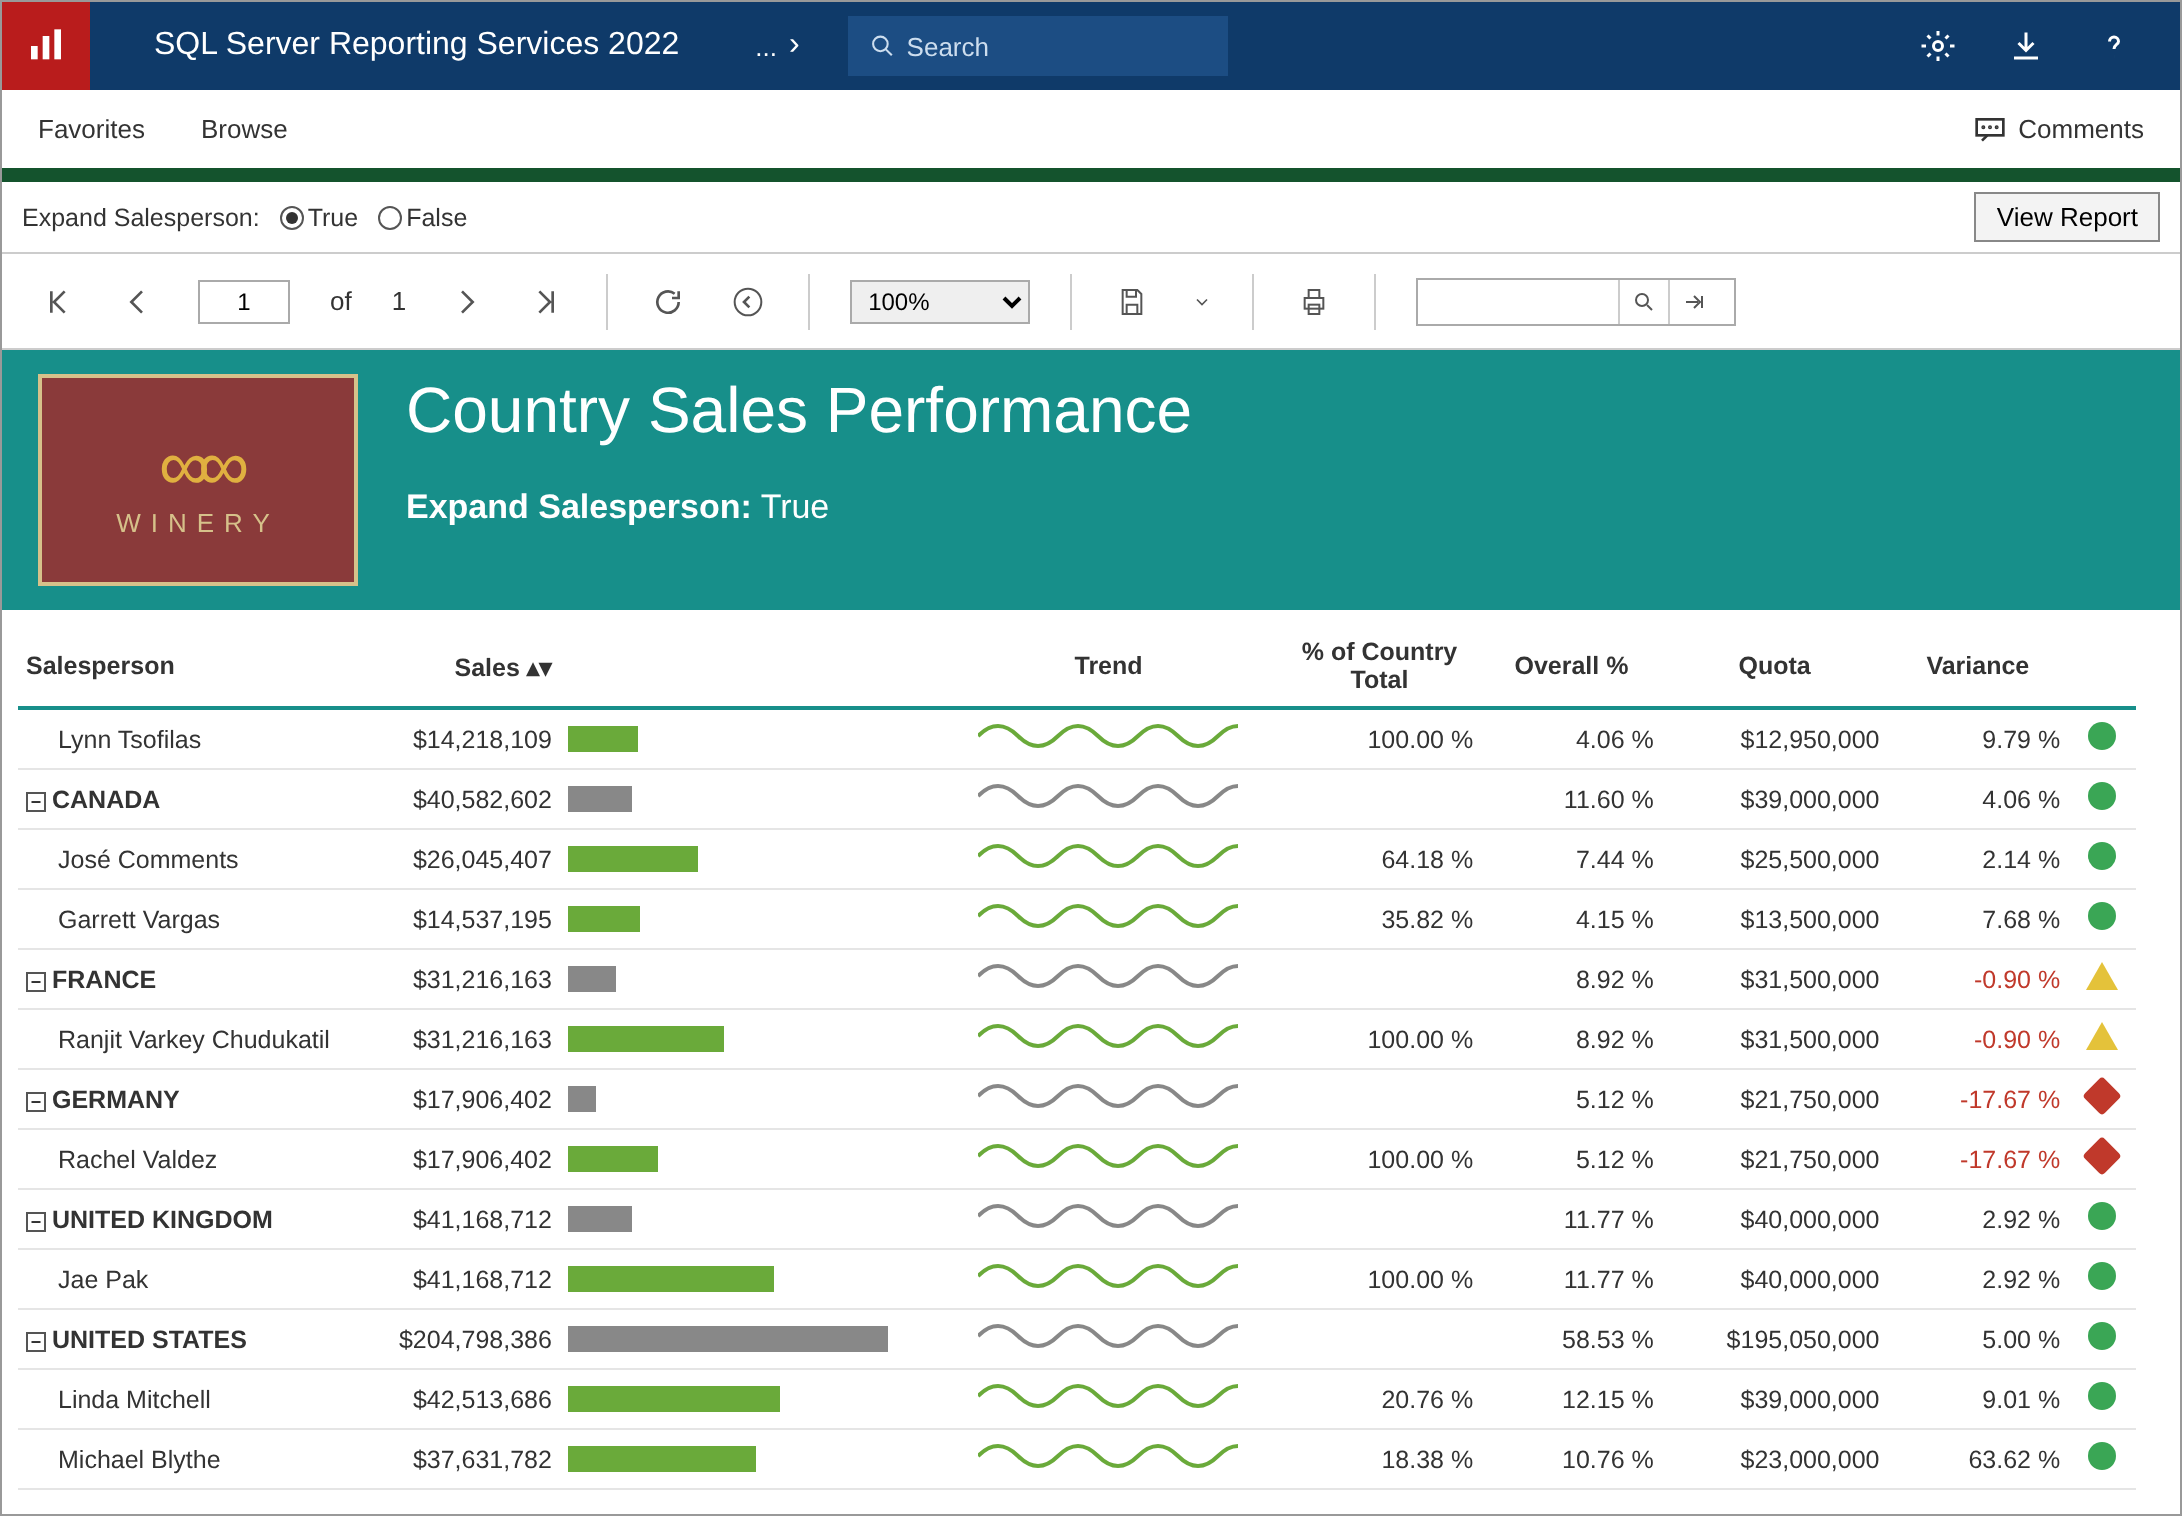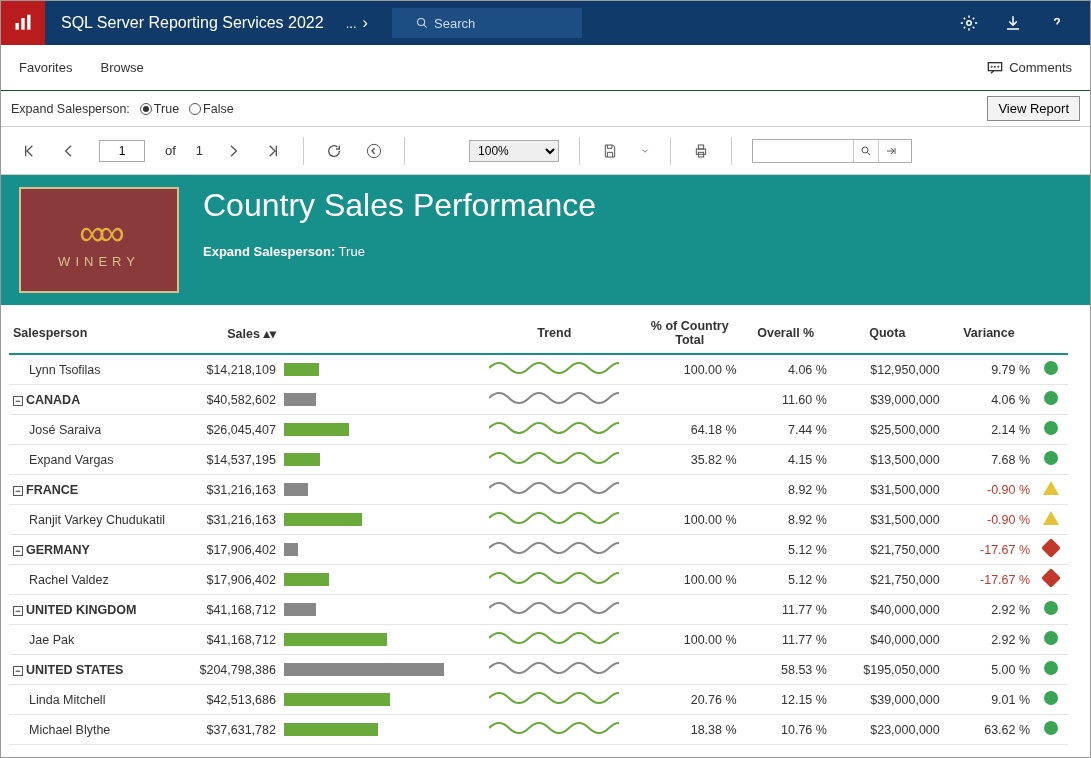--- a/index.html
+++ b/index.html
@@ -1,53 +1,53 @@
 <!DOCTYPE html>
 <html><head>
 <meta charset="utf-8">
 <style>
   * { box-sizing: border-box; margin: 0; padding: 0; }
   body { font-family: "Segoe UI", Tahoma, sans-serif; font-size: 13px; color: #333; width:1091px; height:758px; overflow:hidden; border:1px solid #999;}
   .topbar { background:#0f3a69; color:#fff; height:44px; display:flex; align-items:center; }
   .logo-tile { background:#b91c1c; width:44px; height:44px; display:flex; align-items:center; justify-content:center;}
   .logo-tile svg { width:20px; height:20px; fill:#fff;}
-  .app-title { padding:0 16px; font-size:16px; white-space:nowrap;}
+  .app-title { padding:0 32px; font-size:16px; white-space:nowrap;}
   .ellipsis { padding:0 6px;}
   .crumb { font-size:16px;}
-  .search-wrap { margin-left:24px; background:#1c4d83; height:30px; display:flex; align-items:center; padding:0 24px; width:190px;}
+  .search-wrap { margin-left:24px; background:#1c4d83; height:30px; display:flex; align-items:center; padding:0 11px; width:190px;}
   .search-wrap svg { width:14px; height:14px; stroke:#cde; fill:none;}
   .search-wrap input { background:transparent; border:none; color:#fff; margin-left:6px; font-size:13px; outline:none; width:100%;}
   .search-wrap input::placeholder { color:#cde;}
   .top-icons { margin-left:auto; display:flex; gap:26px; padding-right:24px;}
   .top-icons .ic { width:18px; height:18px; stroke:#fff; fill:none; cursor:pointer;}
-  .tabs { height:46px; display:flex; align-items:center; padding:0 18px; border-bottom:1px solid #14532d; gap:28px;}
+  .tabs { height:46px; display:flex; align-items:center; padding:0 18px; border-bottom:7px solid #14532d; gap:28px;}
   .comments-link { margin-left:auto; display:flex; align-items:center; gap:6px; color:#333;}
   .param-bar { height:36px; display:flex; align-items:center; padding:0 10px; border-bottom:1px solid #ccc; font-size:12.5px; gap:10px; position:relative;}
   .radio { display:inline-flex; align-items:center; gap:2px;}
   .radio .dot { width:12px; height:12px; border:1px solid #555; border-radius:50%; display:inline-flex; align-items:center; justify-content:center;}
   .radio.sel .dot::after { content:""; width:6px; height:6px; background:#333; border-radius:50%;}
   .view-btn { margin-left:auto; border:1px solid #888; padding:4px 10px; font-size:13px; background:#f3f3f3; cursor:pointer;}
   .viewer-bar { height:48px; display:flex; align-items:center; border-bottom:1px solid #ccc; padding:0 18px; gap:20px;}
   .vbtn { width:20px; height:20px; display:flex; align-items:center; justify-content:center; color:#555; cursor:pointer;}
   .vbtn svg {width:16px;height:16px;stroke:#555;fill:none;}
   .page-in { width:46px; height:22px; border:1px solid #aaa; text-align:center; font-size:12px;}
   .sep { width:1px; background:#ccc; height:28px;}
-  .zoom-sel { height:22px; border:1px solid #aaa; font-size:12px; padding:0 4px; width:90px;margin-left:44px;}
+  .zoom-sel { height:22px; border:1px solid #aaa; font-size:12px; padding:0 4px; width:90px;}
   .find-box { border:1px solid #aaa; height:24px; width:160px; display:flex; align-items:center;}
   .find-box input{border:none; outline:none; width:100px; font-size:12px; padding:0 4px;}
   .find-box .fsep{width:1px;height:100%;background:#ccc;}
   .find-box .fbtn{width:24px;display:flex;align-items:center;justify-content:center;}
   .report-area { height: calc(758px - 44px - 46px - 36px - 48px); overflow-y:scroll; background:#fff;}
   .rpt-header { background:#178f8a; color:#fff; padding:12px 18px; display:flex; gap:24px; align-items:flex-start;}
   .coho-logo { width:160px; height:106px; background:#8a3a3a; border:2px solid #d6c18a; display:flex; flex-direction:column; align-items:center; justify-content:center; color:#d6c18a;}
   .coho-logo .knot{font-size:36px; letter-spacing:-6px; color:#e0b040;}
   .coho-logo .coho{font-size:30px; font-weight:300; letter-spacing:2px;}
   .coho-logo .winery{font-size:13px; letter-spacing:5px;}
   .rpt-title { font-size:32px; font-weight:300;}
-  .rpt-sub { margin-top:20px; font-size:13px;}
+  .rpt-sub { margin-top:20px; font-size:17px;}
   .rpt-sub b{font-weight:600;}
   table.data { width:calc(100% - 30px); border-collapse:collapse; margin:8px 8px 20px 8px; font-size:12.5px;}
   table.data th { text-align:center; padding:6px 4px; font-weight:600; border-bottom:2px solid #178f8a;}
   table.data th:first-child{text-align:left;margin-left:24px;}
   table.data td { padding:3px 4px; border-bottom:1px solid #e5e5e5; vertical-align:middle;}
   .exp { display:inline-block; width:10px; height:10px; border:1px solid #555; font-size:9px; line-height:9px; text-align:center; margin-right:3px; cursor:pointer;}
   .country td:first-child{font-weight:600;}
   .person td:first-child{padding-left:20px;}
   .sales-col{text-align:right; white-space:nowrap;}
   .num-col{text-align:right; white-space:nowrap;}
@@ -257,36 +257,36 @@
      <td class="trend-cell"><svg viewBox="0 0 130 20">
               <path d="M0 10 Q10 0 20 10 T40 10 T60 10 T80 10 T100 10 T120 10 T140 10" fill="none" stroke-width="2"></path>
             </svg></td>
      <td class="num-col"></td>
      <td class="num-col">11.60 %</td>
      <td class="num-col">$39,000,000</td>
      <td class="num-col ">4.06 %</td>
      <td style="text-align:center"><span class="ind green"></span></td>
    </tr>
         <tr class="person">
-       <td>José Saraiva</td>
+       <td>José Comments</td>
        <td class="sales-col">$26,045,407</td>
        <td class="bar-cell">
             <div class="bar" style="width:65.11403065451894px"></div>
           </td>
        <td class="trend-cell"><svg viewBox="0 0 130 20">
               <path d="M0 10 Q10 0 20 10 T40 10 T60 10 T80 10 T100 10 T120 10 T140 10" fill="none" stroke-width="2"></path>
             </svg></td>
        <td class="num-col">64.18 %</td>
        <td class="num-col">7.44 %</td>
        <td class="num-col">$25,500,000</td>
        <td class="num-col ">2.14 %</td>
        <td style="text-align:center"><span class="ind green"></span></td>
      </tr>
         <tr class="person">
-       <td>Expand Vargas</td>
+       <td>Garrett Vargas</td>
        <td class="sales-col">$14,537,195</td>
        <td class="bar-cell">
             <div class="bar" style="width:36.34327391623096px"></div>
           </td>
        <td class="trend-cell"><svg viewBox="0 0 130 20">
               <path d="M0 10 Q10 0 20 10 T40 10 T60 10 T80 10 T100 10 T120 10 T140 10" fill="none" stroke-width="2"></path>
             </svg></td>
        <td class="num-col">35.82 %</td>
        <td class="num-col">4.15 %</td>
        <td class="num-col">$13,500,000</td>

